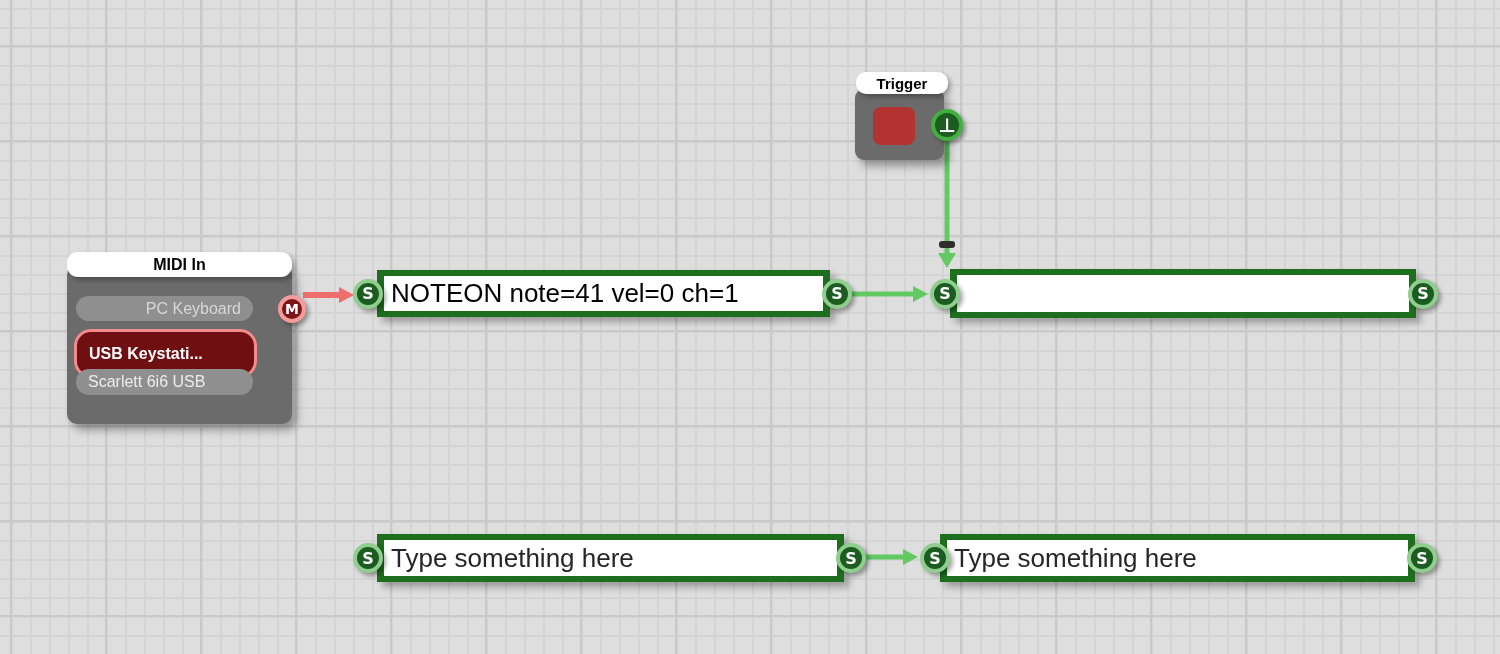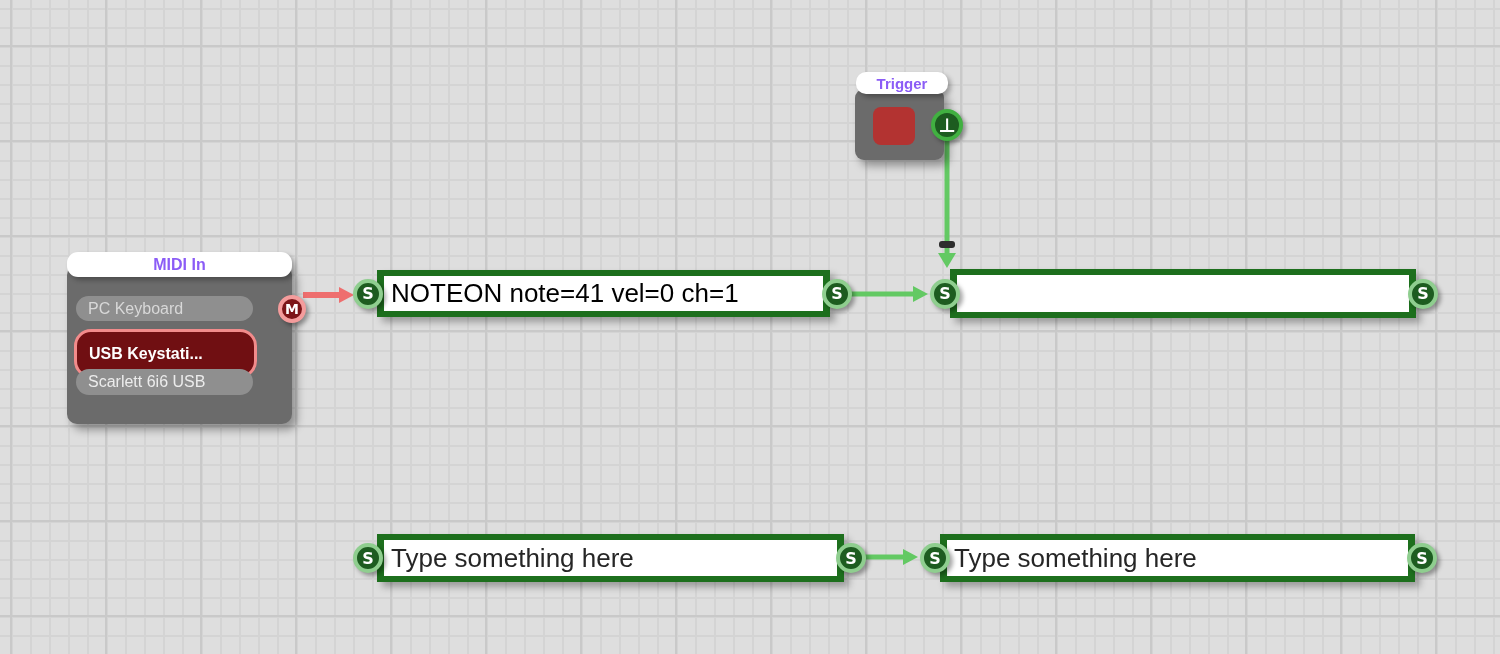--- a/index.html
+++ b/index.html
@@ -14,21 +14,21 @@
       linear-gradient(to bottom,#d4d4d4 2px,transparent 2px);
     background-size:95px 95px,95px 95px,19px 19px,19px 19px;
     background-position:10px 0,0 45px,11px 0,0 8px;
   }
   .wires{position:absolute;left:0;top:0;width:1500px;height:654px;z-index:5;}
   .node,.sbox{position:absolute;z-index:10;}
   
   .node-title{
     position:absolute;background:#ffffff;border-radius:11px;
     display:flex;align-items:center;justify-content:center;
-    color:#8b5cf6;font-weight:700;z-index:3;
+    color:#000000;font-weight:700;z-index:3;
     box-shadow:3px 3px 5px rgba(0,0,0,0.30);
   }
   .node-body{
     position:absolute;background:#6b6b6b;border-radius:10px;z-index:2;
     box-shadow:5px 6px 8px rgba(0,0,0,0.35);
   }
   .pill{
     position:absolute;border-radius:14px;display:flex;align-items:center;
     padding:0 12px;font-size:16px;white-space:nowrap;overflow:hidden;
     box-sizing:border-box;z-index:4;
@@ -84,21 +84,21 @@
       <line x1="863" y1="557" x2="904" y2="557" stroke="#63c963" stroke-width="5"></line>
       <polygon points="903,549 903,565 918,557" fill="#63c963"></polygon>
     </g>
   </svg>
 
   <div class="node" style="left:67px;top:252px;width:225px;height:172px;">
     <div class="node-body" style="left:0;top:13px;width:225px;height:159px;"></div>
     <div class="node-title" style="left:0;top:0;width:225px;height:25px;font-size:16px;">
       <span>MIDI In</span>
     </div>
-    <div class="pill gray" style="left:9px;top:44px;width:177px;height:25px;">
+    <div class="pill gray" style="left:9px;top:44px;width:177px;height:25px;justify-content:flex-end;">
       <span>PC Keyboard</span>
     </div>
     <div class="pill selected" style="left:7px;top:77px;width:183px;height:49px;">
       <span>USB Keystati...</span>
     </div>
     <div class="pill gray" style="left:9px;top:117px;width:177px;height:26px;color:#ececec;">
       <span>Scarlett 6i6 USB</span>
     </div>
     <div class="conn m" style="left:211px;top:43px;">
       <span>M</span>

